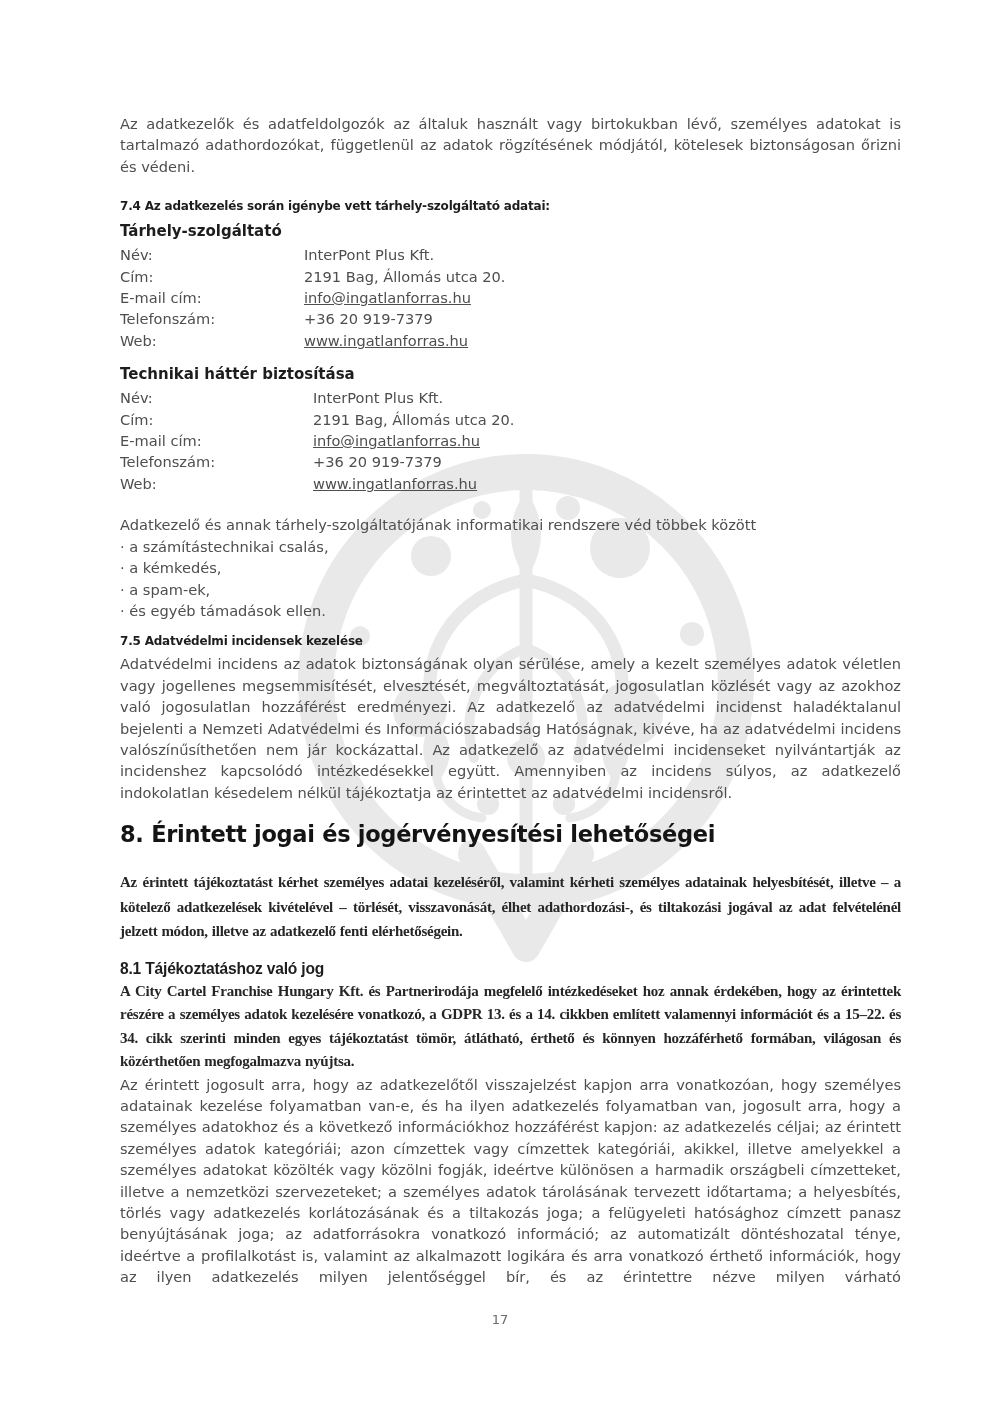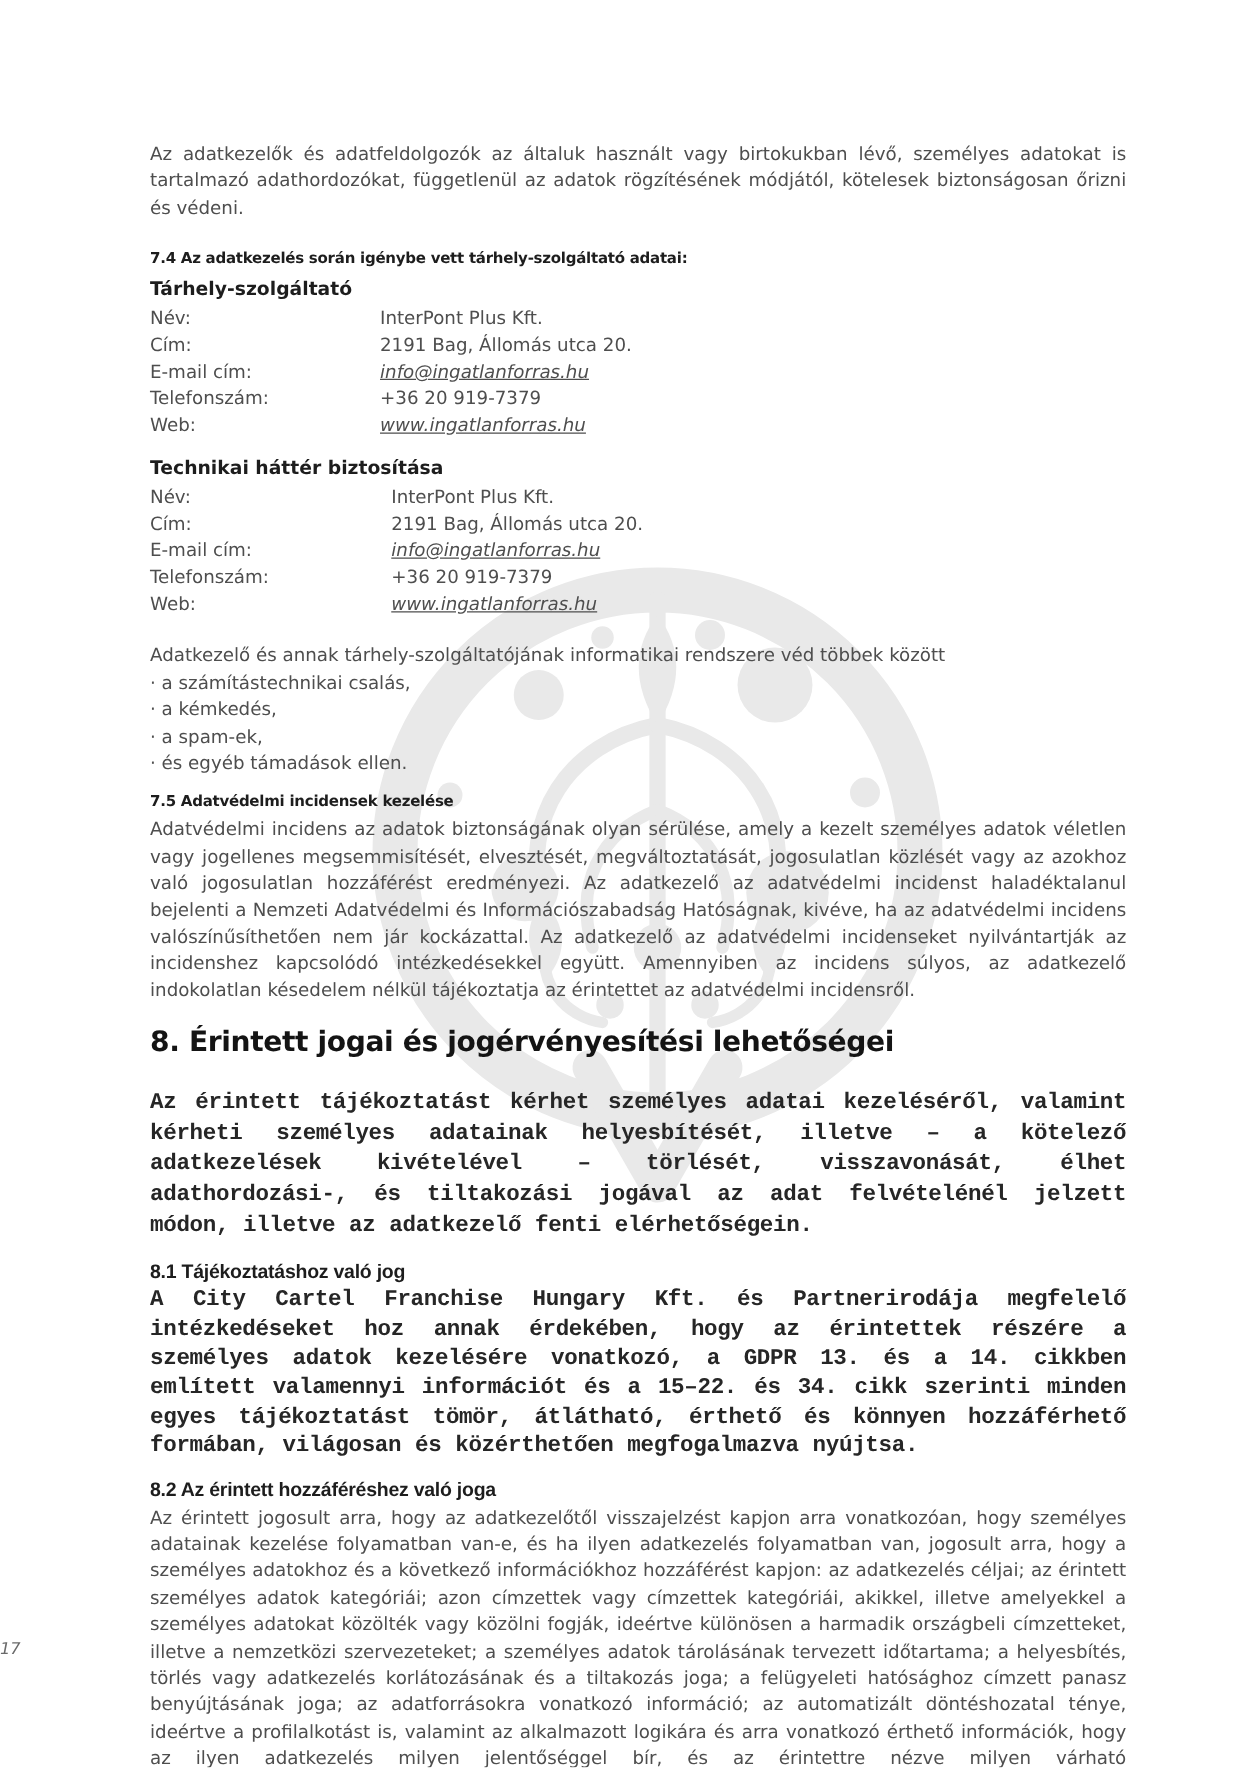--- a/index.html
+++ b/index.html
@@ -50,52 +50,51 @@
     line-height: 31px;
     font-weight: 700;
     color: #141414;
     letter-spacing: -0.3px;
   }
   .kv { margin-top: 2px; }
   .kv-row { display: flex; line-height: 21.4px; }
   .kv-label { width: 184px; flex: 0 0 184px; }
   .kv-value { flex: 1; }
   .kv-indent2 .kv-value { padding-left: 9px; }
-  .u { text-decoration: underline; font-style: italic; }
+  .u { text-decoration: underline; }
   .mt-block { margin-top: 13px; }
   .mt-para { margin-top: 20px; }
   .cond {
-    font-family: Liberation Mono, monospace;
+    font-family: Liberation Serif, serif;
     font-weight: 700;
     color: #262626;
     letter-spacing: -0.25px;
     word-spacing: 0.5px;
-    font-size: 18px;
+    font-size: 15px;
     line-height: 24.6px;
   }
   .cond-h {
     font-family: "Liberation Sans", sans-serif;
     margin: 14px 0 0 0;
     font-size: 15.6px;
     line-height: 22px;
     font-weight: 700;
     color: #1d1d1d;
     letter-spacing: -0.2px;
   }
   .body-81 { line-height: 23.4px; }
   .bullets div { line-height: 21.4px; }
   .pageno {
     position: absolute;
     left: 0; right: 0;
     top: 1312px;
-    text-align: left;
+    text-align: center;
     font-size: 13px;
     color: #6a6a6a;
     z-index: 1;
-    font-style: italic;
   }
 </style>
 </head>
 <body>
 
 <div class="page">
 
   <svg class="watermark" width="524" height="520" viewBox="0 0 524 520" aria-hidden="true">
     <g stroke="#e9e9e9" fill="none" stroke-linecap="round">
       <circle cx="258" cy="230" r="210" stroke-width="36"></circle>
@@ -190,19 +189,18 @@
 
     <h2 class="h-section" style="margin-top:9px">7.5 Adatvédelmi incidensek kezelése</h2>
     <p class="just">Adatvédelmi incidens az adatok biztonságának olyan sérülése, amely a kezelt személyes adatok véletlen vagy jogellenes megsemmisítését, elvesztését, megváltoztatását, jogosulatlan közlését vagy az azokhoz való jogosulatlan hozzáférést eredményezi. Az adatkezelő az adatvédelmi incidenst haladéktalanul bejelenti a Nemzeti Adatvédelmi és Információszabadság Hatóságnak, kivéve, ha az adatvédelmi incidens valószínűsíthetően nem jár kockázattal. Az adatkezelő az adatvédelmi incidenseket nyilvántartják az incidenshez kapcsolódó intézkedésekkel együtt. Amennyiben az incidens súlyos, az adatkezelő indokolatlan késedelem nélkül tájékoztatja az érintettet az adatvédelmi incidensről.</p>
 
     <h1 class="h-big">8. Érintett jogai és jogérvényesítési lehetőségei</h1>
     <p class="cond just mt-para">Az érintett tájékoztatást kérhet személyes adatai kezeléséről, valamint kérheti személyes adatainak helyesbítését, illetve – a kötelező adatkezelések kivételével – törlését, visszavonását, élhet adathordozási-, és tiltakozási jogával az adat felvételénél jelzett módon, illetve az adatkezelő fenti elérhetőségein.</p>
 
     <h3 class="cond-h">8.1 Tájékoztatáshoz való jog</h3>
     <p class="cond just body-81">A City Cartel Franchise Hungary Kft. és Partnerirodája megfelelő intézkedéseket hoz annak érdekében, hogy az érintettek részére a személyes adatok kezelésére vonatkozó, a GDPR 13. és a 14. cikkben említett valamennyi információt és a 15–22. és 34. cikk szerinti minden egyes tájékoztatást tömör, átlátható, érthető és könnyen hozzáférhető formában, világosan és közérthetően megfogalmazva nyújtsa.</p>
 
-    <h3 class="cond-h" style="margin-top:12px">8.2 Az érintett hozzáféréshez való joga</h3>
     <p class="just-last">Az érintett jogosult arra, hogy az adatkezelőtől visszajelzést kapjon arra vonatkozóan, hogy személyes adatainak kezelése folyamatban van-e, és ha ilyen adatkezelés folyamatban van, jogosult arra, hogy a személyes adatokhoz és a következő információkhoz hozzáférést kapjon: az adatkezelés céljai; az érintett személyes adatok kategóriái; azon címzettek vagy címzettek kategóriái, akikkel, illetve amelyekkel a személyes adatokat közölték vagy közölni fogják, ideértve különösen a harmadik országbeli címzetteket, illetve a nemzetközi szervezeteket; a személyes adatok tárolásának tervezett időtartama; a helyesbítés, törlés vagy adatkezelés korlátozásának és a tiltakozás joga; a felügyeleti hatósághoz címzett panasz benyújtásának joga; az adatforrásokra vonatkozó információ; az automatizált döntéshozatal ténye, ideértve a profilalkotást is, valamint az alkalmazott logikára és arra vonatkozó érthető információk, hogy az ilyen adatkezelés milyen jelentőséggel bír, és az érintettre nézve milyen várható</p>
 
   </div>
 
   <div class="pageno">17</div>
 </div>
 
 </body></html>

